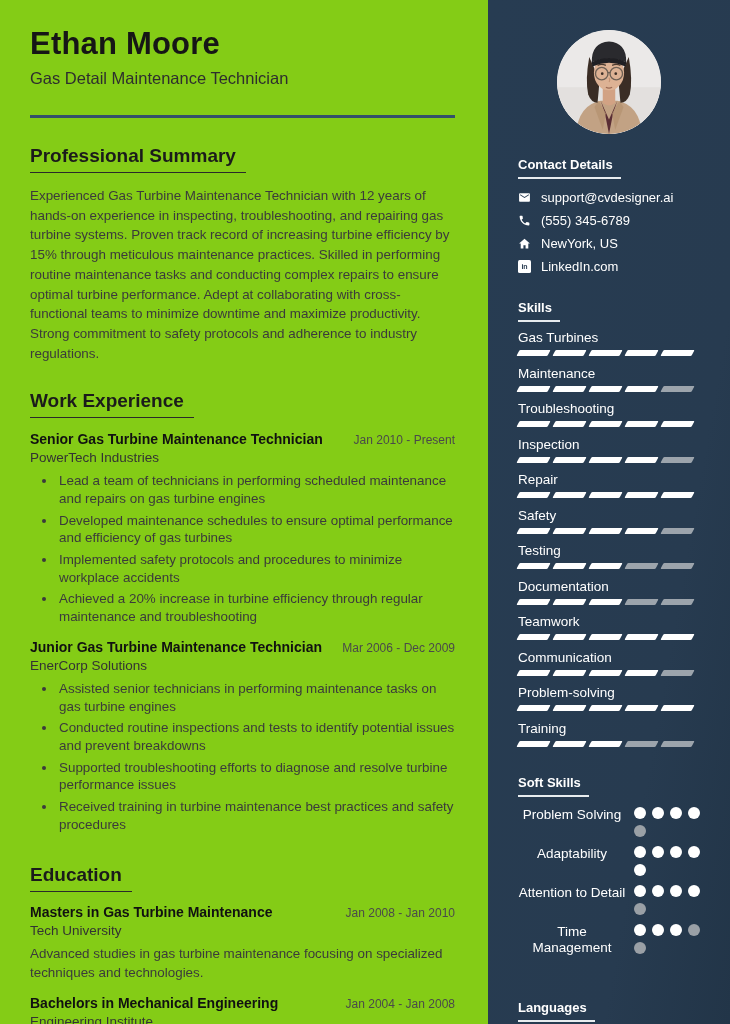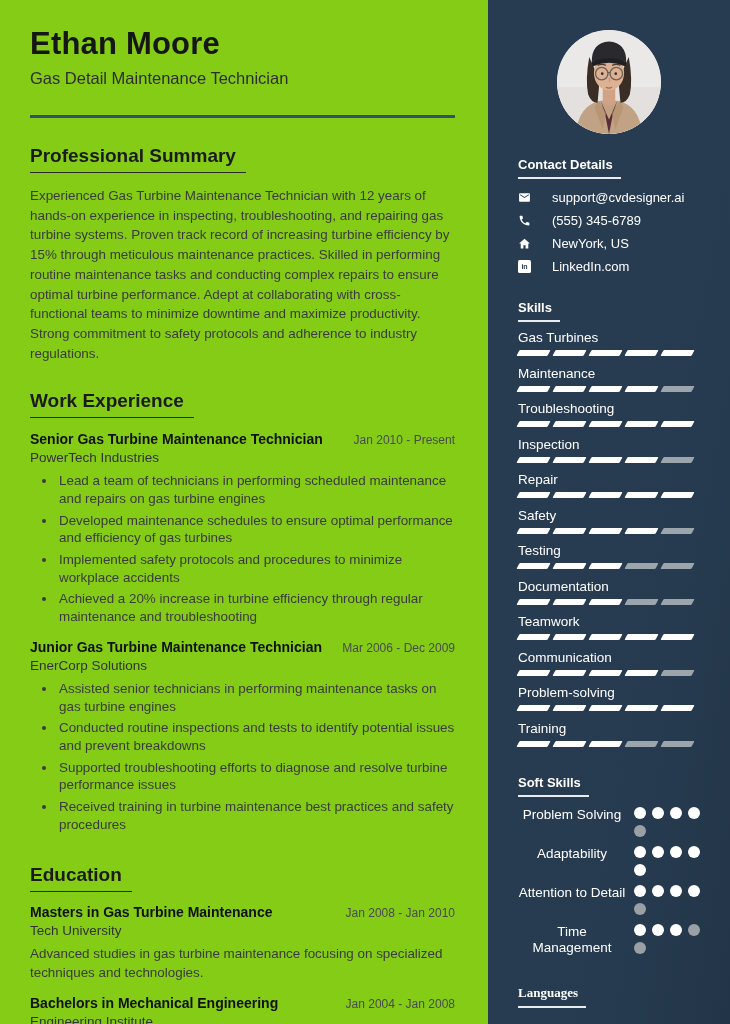--- a/index.html
+++ b/index.html
@@ -53,38 +53,38 @@
   .side-heading {
     display:inline-block;
     font-size:13px; font-weight:bold; color:#fff;
     border-bottom:2px solid #e8ecef;
     padding:0 8px 5px 0;
   }
   .contact-block { margin-top:21px; }
   .contact-list { margin-top:11px; }
   .contact-item { display:flex; align-items:center; margin-bottom:8px; }
   .contact-item .cicon { width:13px; height:13px; flex:0 0 13px; margin-right:10px; display:flex; align-items:center; justify-content:center; }
-  .contact-item .ctext { font-size:13px; color:#fff;margin-left:11px; }
+  .contact-item .ctext { font-size:13px; color:#fff; }
   .skills-block { margin-top:24px; }
   .skills-list { margin-top:8px; }
   .skill-item { margin-bottom:9.5px; }
   .skill-label { font-size:13.5px; color:#fff; margin-bottom:5px; }
   .skill-bar { display:flex; gap:5px; }
   .seg { width:31px; height:6px; border-radius:1px; transform:skewX(-28deg); }
   .seg.filled { background:#ffffff; }
   .seg.empty  { background:#9CA4AC; }
   .soft-block { margin-top:26px; }
   .soft-list { margin-top:10px;text-align:center; }
   .soft-item { display:flex; margin-bottom:9px; }
   .soft-label { width:108px; font-size:13.5px; line-height:1.25; color:#fff; }
   .dots { width:66px; margin-left:auto; display:flex; flex-wrap:wrap; gap:6px; align-content:flex-start; }
   .dot { width:12px; height:12px; border-radius:50%; }
   .dot.filled { background:#ffffff; }
   .dot.empty  { background:#9aa0a6; }
-  .lang-block { margin-top:26px;font-family:Liberation Serif, serif; }
+  .lang-block { margin-top:41px; }
 </style>
 </head>
 <body>
 
 <div class="main">
 
   <div class="name">Ethan Moore</div>
   <div class="role">Gas Detail Maintenance Technician</div>
   <hr class="head-rule">
 

